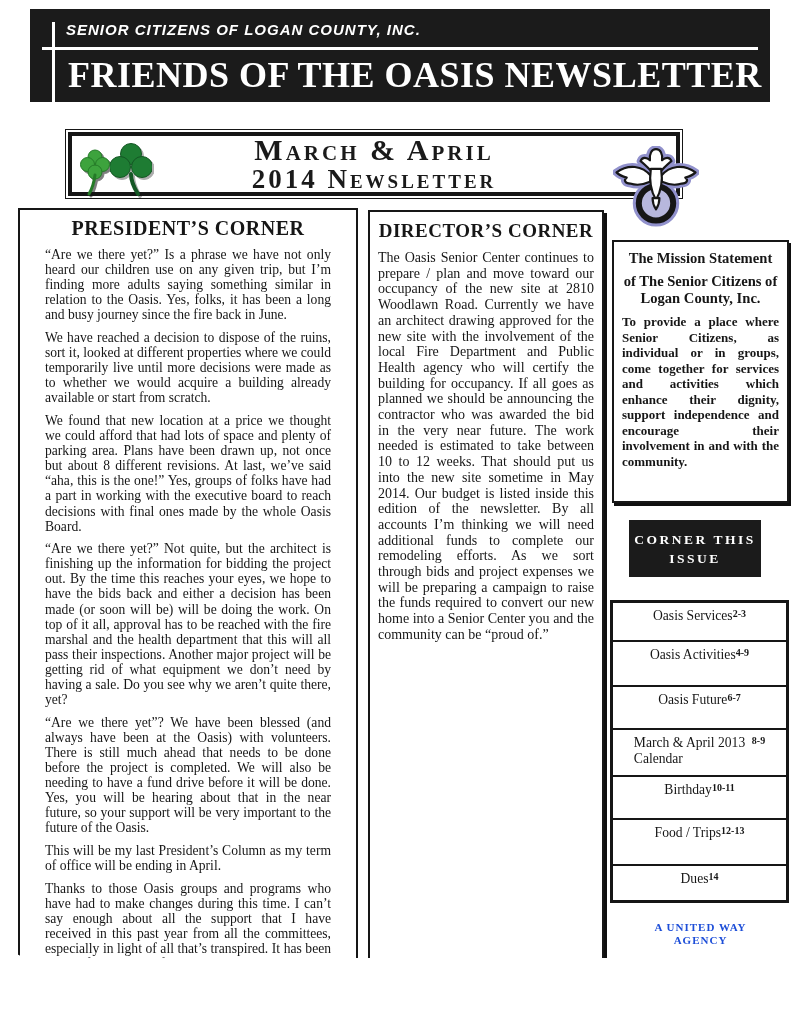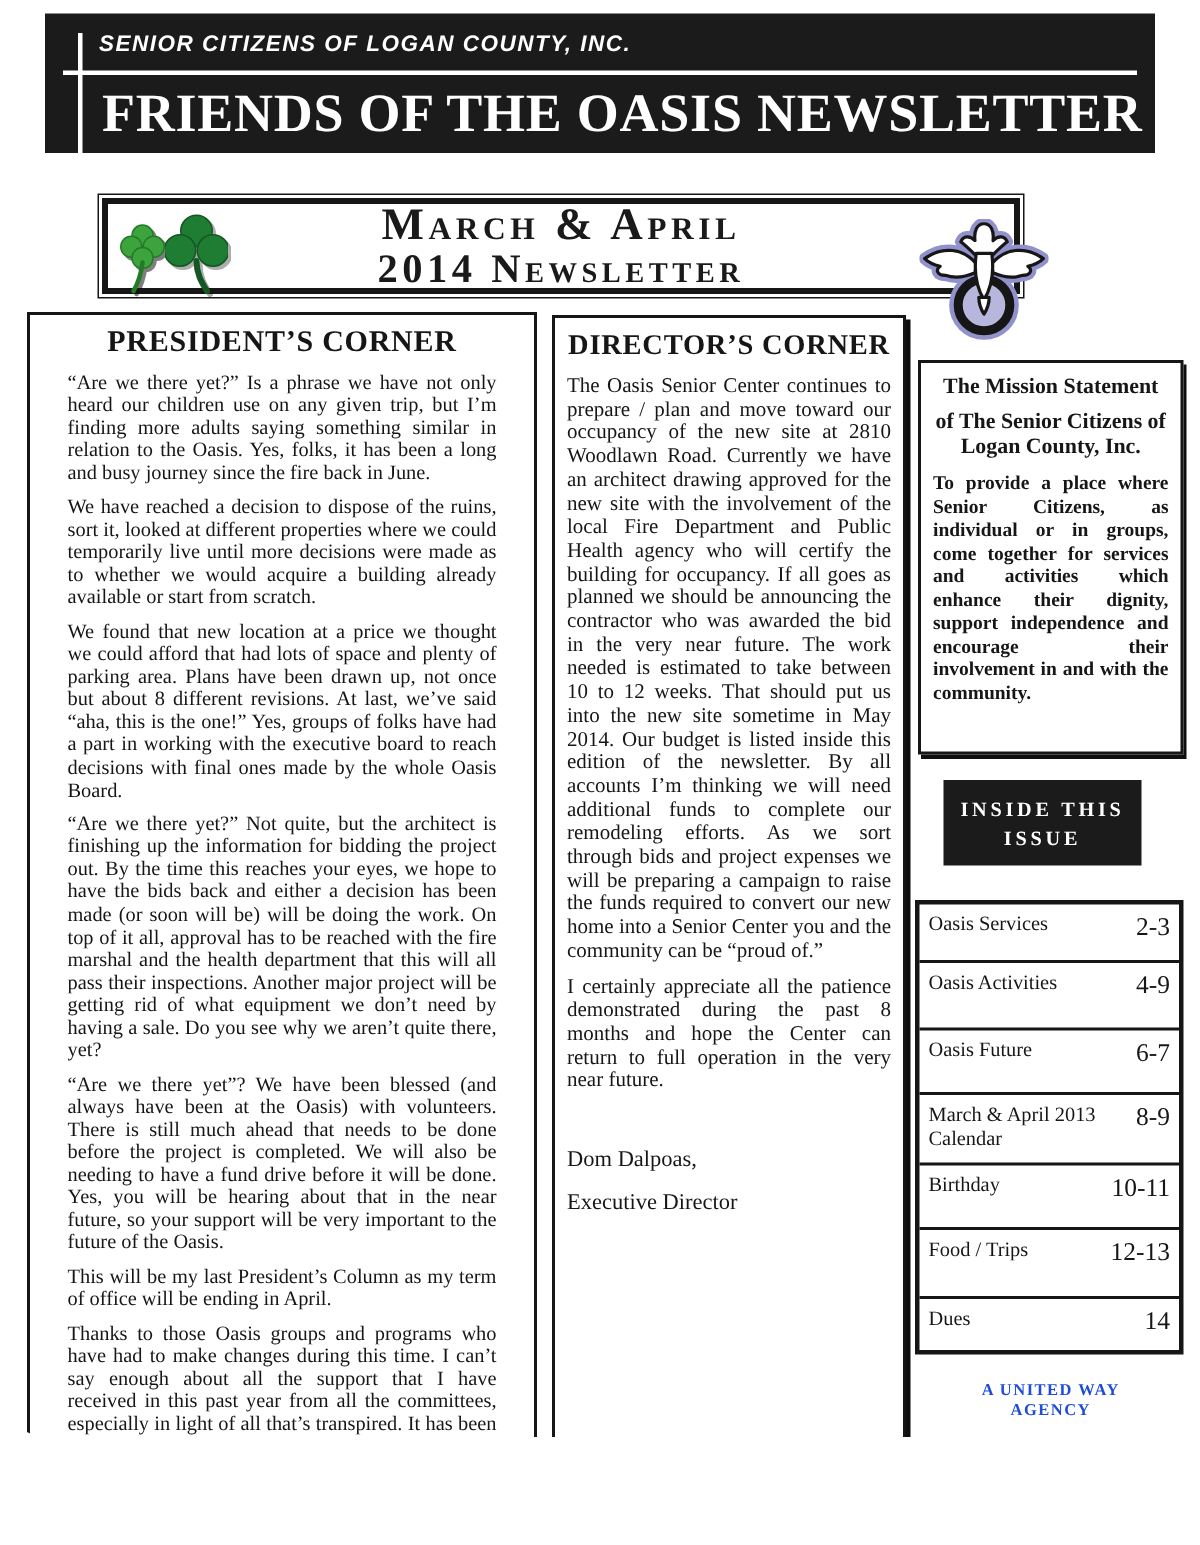--- a/index.html
+++ b/index.html
@@ -60,24 +60,24 @@
   }
   .mission-t1 { text-align:center; font-size:14.6px; }
   .mission-t2 { text-align:center; font-size:14.6px; margin-top:6px; line-height:16.5px; }
   .mission-body { text-align:justify; font-size:13px; line-height:15.5px; margin-top:8px; }
   .inside-box {
     position:absolute; left:629px; top:520px; width:132px; height:57px; background:#1b1b1b;
     color:#fff; text-align:center; font-weight:bold; font-size:13.5px;
     letter-spacing:2.5px; line-height:19px; padding-top:10px;
   }
   .toc-table { position:absolute; left:610px; top:600px; width:179px; border:3px solid #161616; background:#fff; }
-  .toc-row { display:flex; justify-content:space-between; align-items:flex-start; padding:5px 6px 0 6px; }
+  .toc-row { display:flex; justify-content:center; align-items:flex-start; padding:5px 6px 0 6px; }
   .toc-row + .toc-row { border-top:2px solid #161616; }
   .toc-label { font-size:13.6px; line-height:16px; max-width:118px; }
-  .toc-pages { font-size:17px; font-weight:normal; }
+  .toc-pages { font-size:10px; font-weight:bold; }
   .r1{height:37px}.r2{height:45px}.r3{height:43px}.r4{height:47px}.r5{height:43px}.r6{height:46px}.r7{height:36px}
   .united-way { position:absolute; left:612px; top:921px; width:177px; text-align:center; color:#1d4ed8; }
   .uw-text { font-size:11px; font-weight:bold; letter-spacing:1px; line-height:13px; }
   .uw-logo { margin-top:2px; }
 </style>
 </head>
 <body>
 
 <div class="page">
 
@@ -140,35 +140,30 @@
     <p class="body">“Are we there yet”?  We have been blessed (and always have been at the Oasis) with volunteers.  There is still much ahead that needs to be done before the project is completed.  We will also be needing to have a fund drive before it will be done.  Yes, you will be hearing about that in the near future, so your support will be very important to the future of the Oasis.</p>
     <p class="body">This will be my last President’s Column as my term of office will be ending in April.</p>
     <p class="body">Thanks to those Oasis groups and programs who have had to make changes during this time.  I can’t say enough about all the support that I have received in this past year from all the committees, especially in light of all that’s transpired.  It has been successful because of Dom Dalpoas, our Executive Director.  He has worked endlessly for making all this come to pass this far in our journey.  There have been setbacks more than many of you will ever know. (Thank you, Dom, from the bottom of my heart!)</p>
     <p class="body">“Are we there yet”?  No, but we are well on our way!  Please join us on our journey!</p>
 
   </div>
 
   <div class="director-box">
     <div class="col-title">DIRECTOR’S CORNER</div>
     <p class="body">The Oasis Senior Center continues to prepare / plan and move toward our occupancy of the new site at 2810 Woodlawn Road. Currently we have an architect drawing approved for the new site with the involvement of the local Fire Department and Public Health agency who will certify the building for occupancy. If all goes as planned we should be announcing the contractor who was awarded the bid in the very near future. The work needed is estimated to take between 10 to 12 weeks. That should put us into the new site sometime in May 2014. Our budget is listed inside this edition of the newsletter. By all accounts I’m thinking we will need additional funds to complete our remodeling efforts. As we sort through bids and project expenses we will be preparing a campaign to raise the funds required to convert our new home into a Senior Center you and the community can be “proud of.”</p>
-    <p class="body">I certainly appreciate all the patience demonstrated during the past 8 months and hope the Center can return to full operation in the very near future.</p>
-    <div class="sig">
-      <div>Dom Dalpoas,</div>
-      <div>Executive Director</div>
-    </div>
   </div>
 
   <div class="mission-box">
     <div class="mission-t1">The Mission Statement</div>
     <div class="mission-t2">of The Senior Citizens of Logan County, Inc.</div>
     <div class="mission-body">To provide a place where Senior Citizens, as individual or in groups, come together for services and activities which enhance their dignity, support independence and encourage their involvement in and with the community.</div>
   </div>
 
   <div class="inside-box">
-    <div>INSIDE THIS</div>
+    <div>CORNER THIS</div>
     <div>ISSUE</div>
   </div>
 
   <div class="toc-table">
     <div class="toc-row r1">
       <span class="toc-label">Oasis Services</span>
       <span class="toc-pages">2-3</span>
     </div>
     <div class="toc-row r2">
       <span class="toc-label">Oasis Activities</span>

